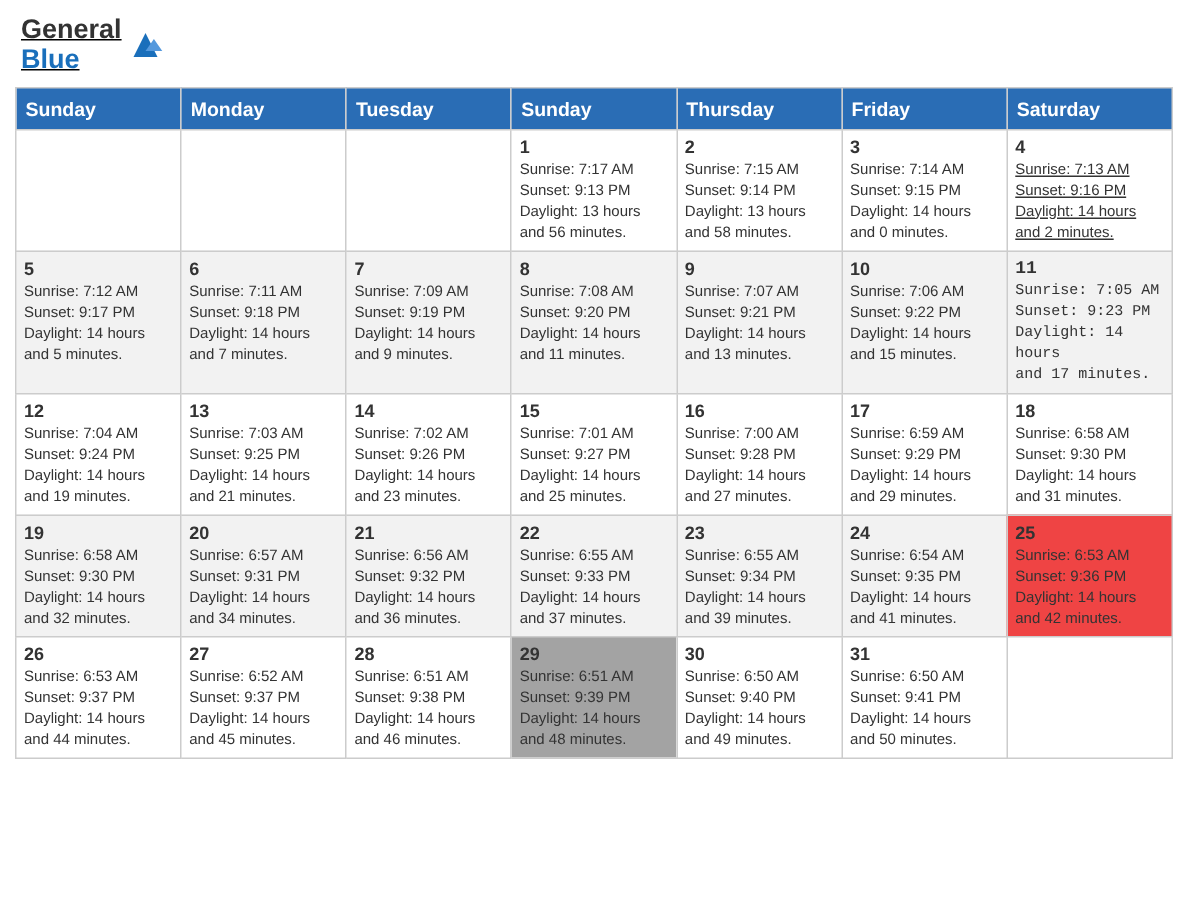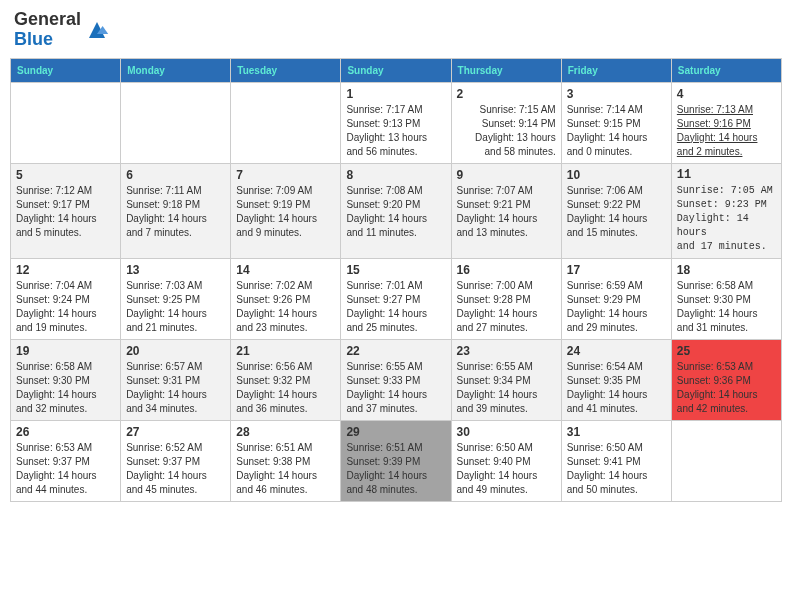--- a/index.html
+++ b/index.html
@@ -19,20 +19,21 @@
     }
     .logo {
       display: flex;
       align-items: center;
       gap: 2px;
     }
     .logo-text {
       font-size: 18px;
       font-weight: bold;
       line-height: 1.1;
+      text-decoration: underline;
     }
     .logo-text .general { color: #333; }
     .logo-text .blue { color: #1a6fbb; }
     .logo-icon {
       width: 24px;
       height: 24px;
       margin-left: 2px;
     }
     .title-block {
       text-align: right;
@@ -46,22 +47,22 @@
       font-size: 14px;
       color: #333;
     }
     .calendar {
       width: 100%;
       border-collapse: collapse;
       border: 1px solid #ccc;
     }
     .calendar th {
       background-color: #2a6db5;
-      color: #5eead4;
-      font-size: 10px;
+      color: #ffffff;
+      font-size: 13px;
       font-weight: bold;
       text-align: left;
       padding: 6px 6px;
       border: 1px solid #ccc;
       margin-top: 28px;
     }
     .calendar td {
       vertical-align: top;
       border: 1px solid #ccc;
       padding: 4px 5px;
@@ -133,21 +134,21 @@
         <td class="empty-cell" style="background: rgb(255, 255, 255);"></td>
         <td style="background: rgb(255, 255, 255);">
           <span class="day-num">1</span>
           <div class="day-info" style="white-space: pre-line;">Sunrise: 7:17 AM
 Sunset: 9:13 PM
 Daylight: 13 hours
 and 56 minutes.</div>
         </td>
         <td style="background: rgb(255, 255, 255);">
           <span class="day-num">2</span>
-          <div class="day-info" style="white-space: pre-line; text-align: right;">Sunrise: 7:15 AM
+          <div class="day-info" style="white-space: pre-line;">Sunrise: 7:15 AM
 Sunset: 9:14 PM
 Daylight: 13 hours
 and 58 minutes.</div>
         </td>
         <td style="background: rgb(255, 255, 255);">
           <span class="day-num">3</span>
           <div class="day-info" style="white-space: pre-line;">Sunrise: 7:14 AM
 Sunset: 9:15 PM
 Daylight: 14 hours
 and 0 minutes.</div>

